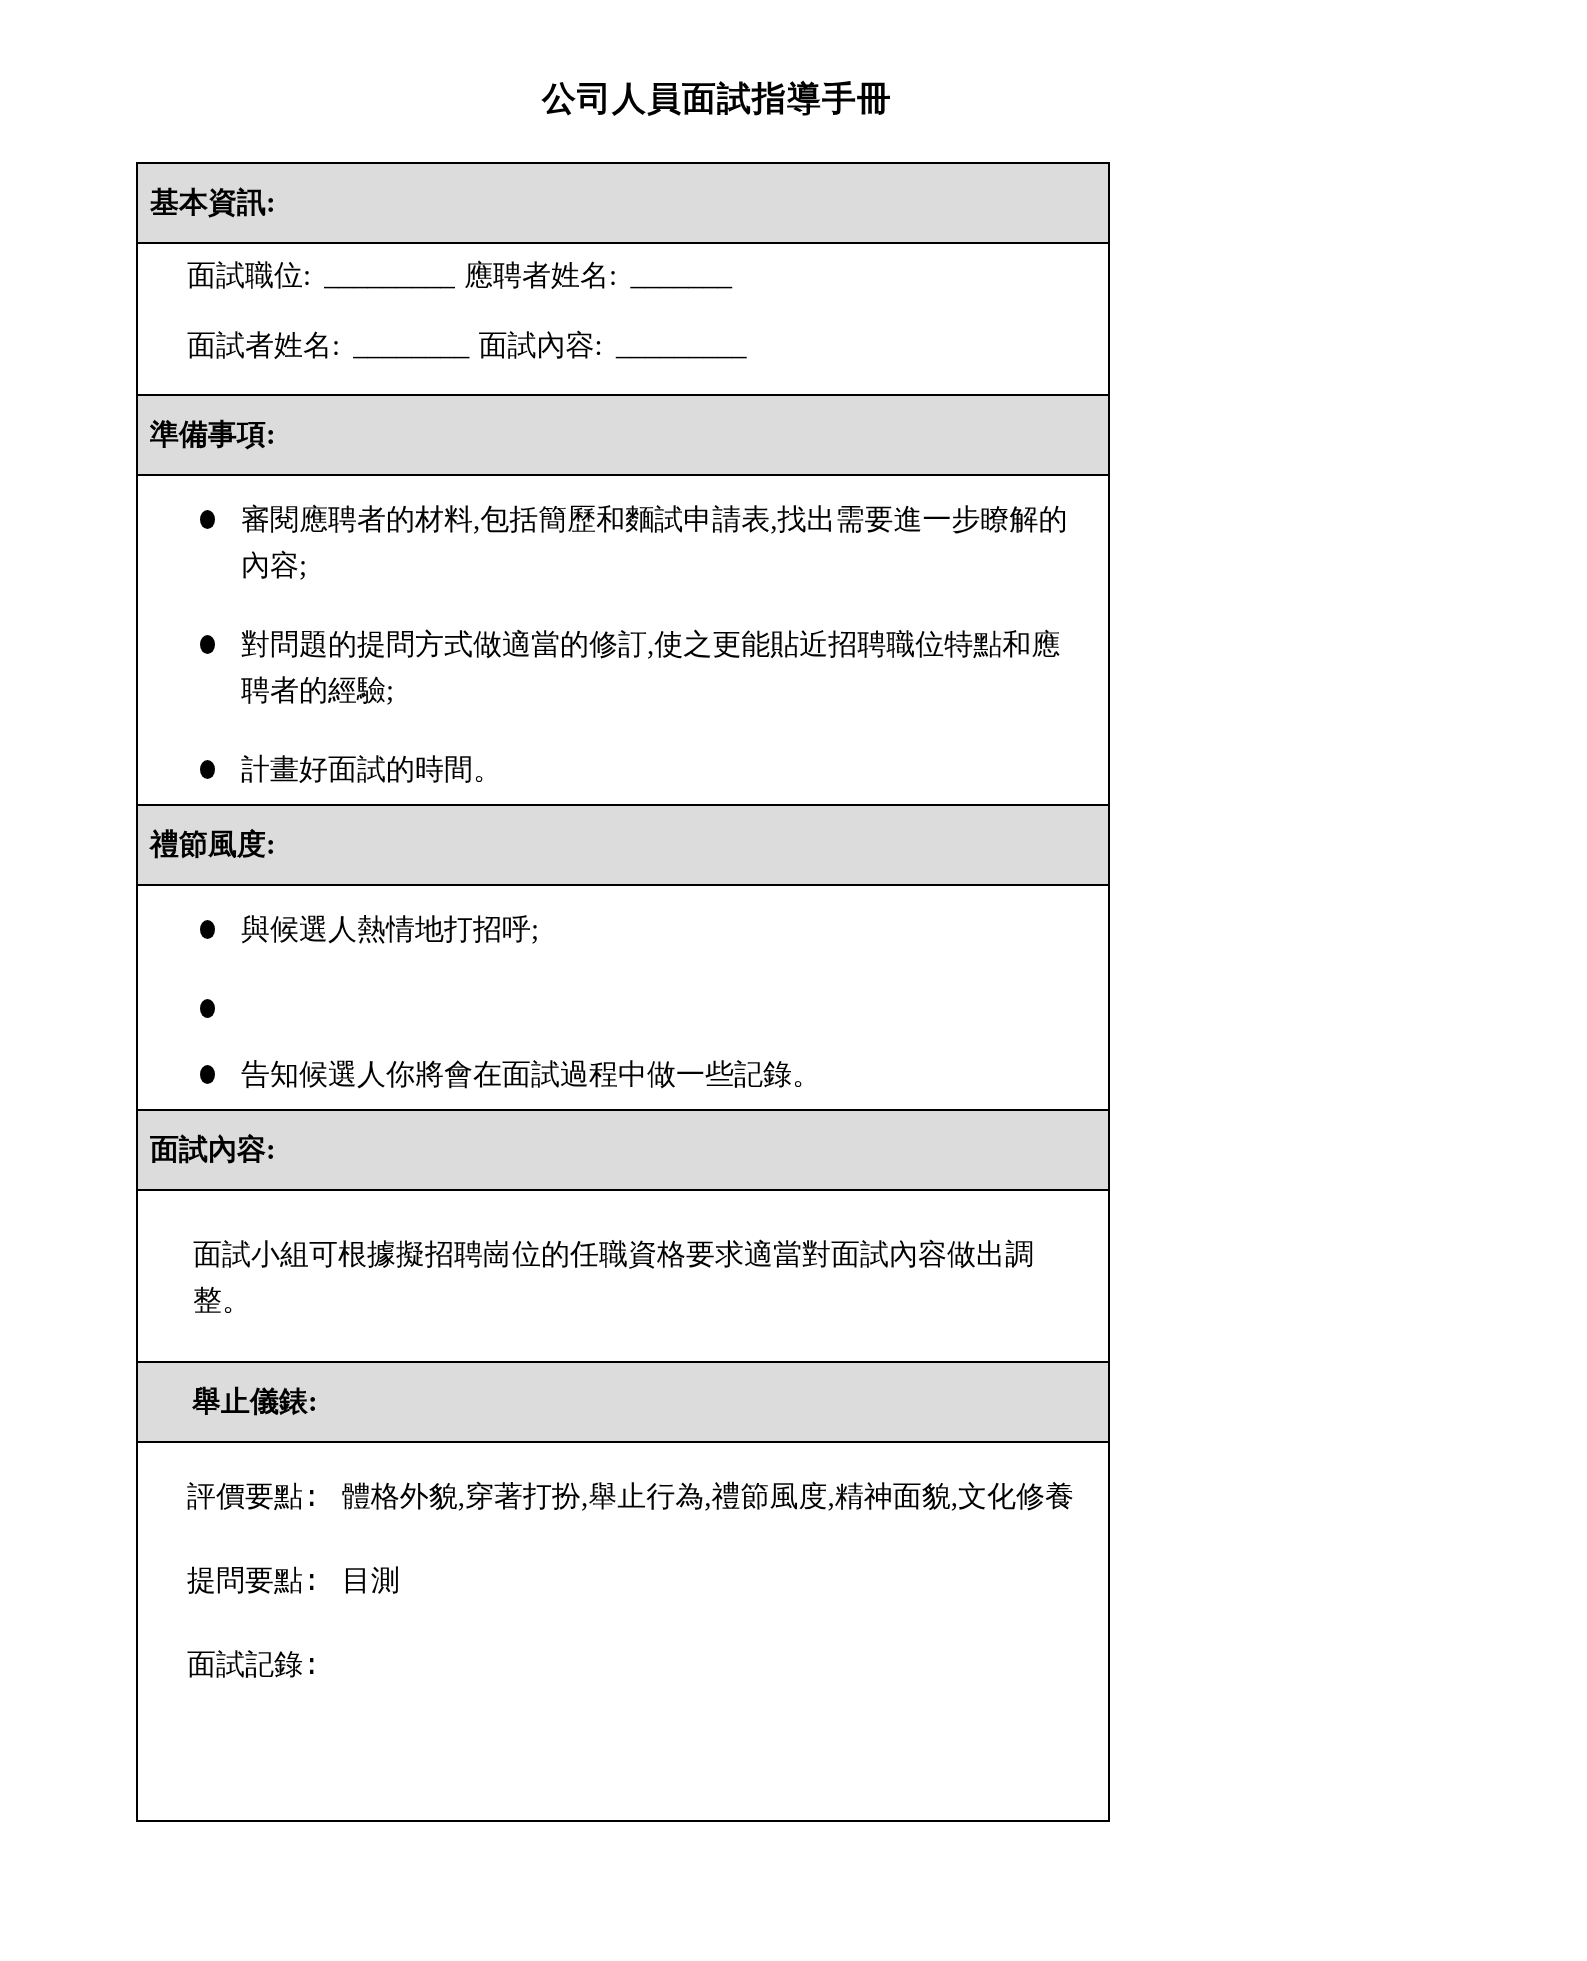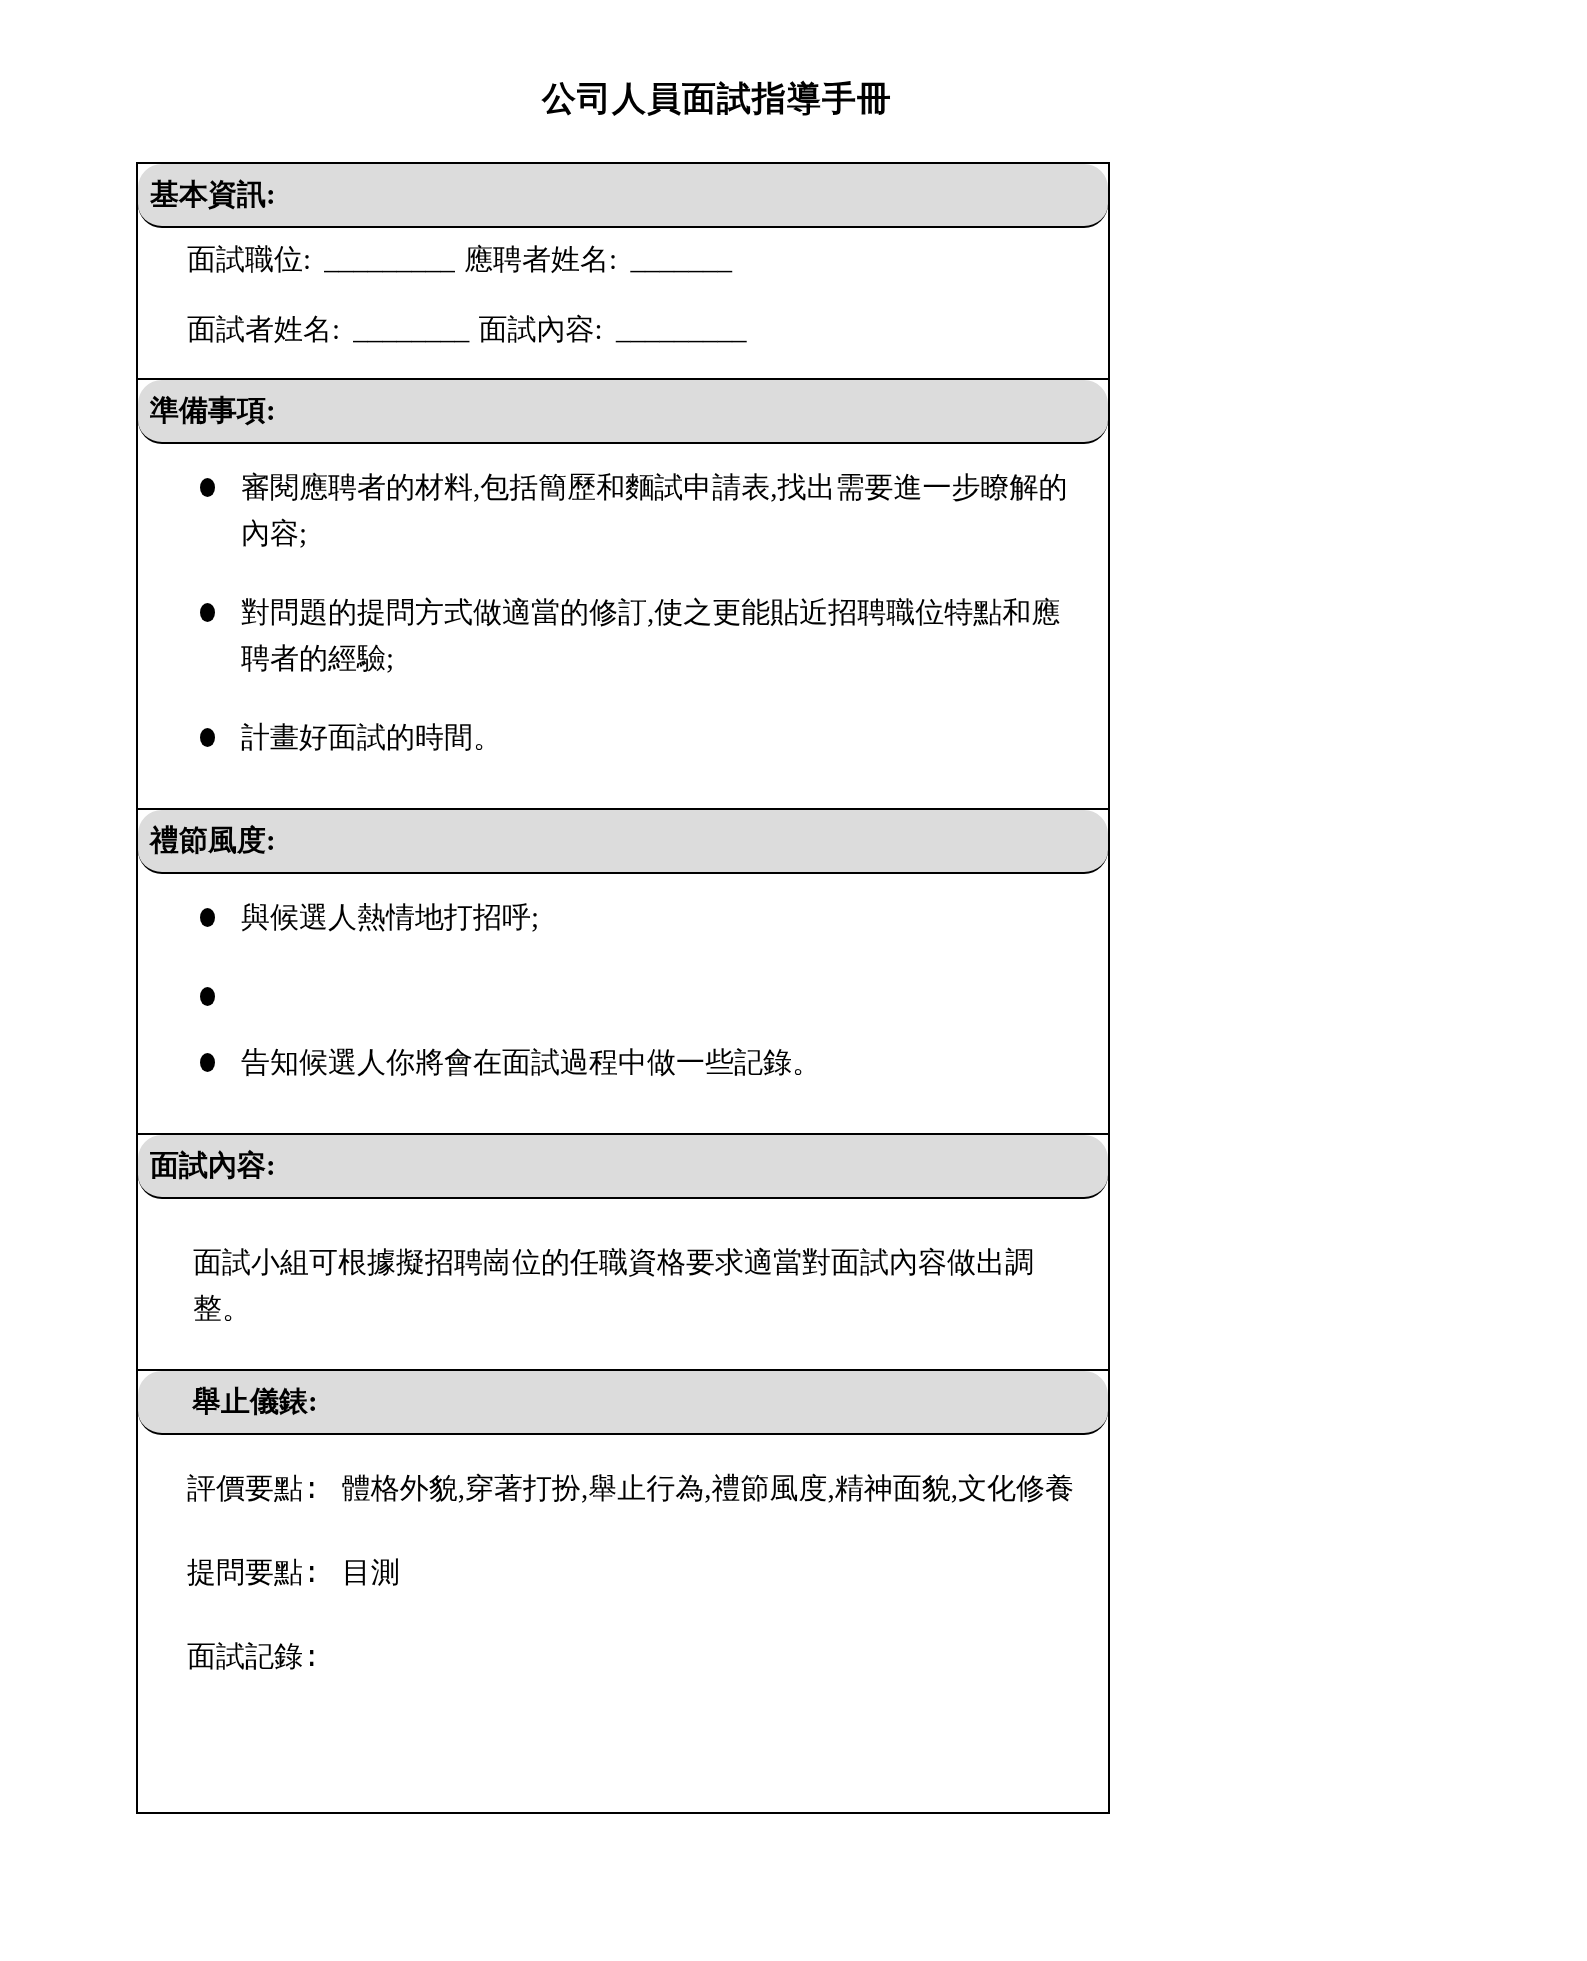--- a/index.html
+++ b/index.html
@@ -18,39 +18,39 @@
     margin-bottom:40px;
   }
   .doc-table {
     width:974px;
     border:2px solid #000;
     background:#fff;
   }
   .row { border-bottom:2px solid #000; }
   .row:last-child { border-bottom:none; }
   .sec-header {
-    height:64px;
+    height:80px;
     background:#dcdcdc;
     display:flex; align-items:center;
     padding-left:12px;
-    font-size:29px; font-weight:bold;border-radius:24px;
+    font-size:29px; font-weight:bold;
   }
   .sec-header.indented { padding-left:54px; }
   .fields-body { padding:12px 20px 28px 49px; font-size:29px; }
   .field-line { margin-bottom:30px; white-space:nowrap; }
   .field-line:last-child { margin-bottom:0; }
   .flabel { display:inline-block; }
   .blank {
     display:inline-block;
     letter-spacing:0;
     font-size:29px;
     margin-left:6px; margin-right:2px;
     white-space:pre;
   }
-  .bullets-body { padding:20px 20px 48px 62px; font-size:29px; }
+  .bullets-body { padding:20px 20px 12px 62px; font-size:29px; }
   .bullet-line { display:flex; align-items:flex-start; margin-bottom:33px; line-height:46px; }
   .bullet-line:last-child { margin-bottom:0; }
   .bullet-dot {
     flex:0 0 auto;
     width:15px; height:19px;
     background:#000; border-radius:50%;
     margin:14px 26px 0 0;
   }
   .para-body { padding:40px 30px 38px 55px; font-size:29px; line-height:46px; }
   .kv-body { padding:30px 20px 130px 49px; font-size:29px; }

